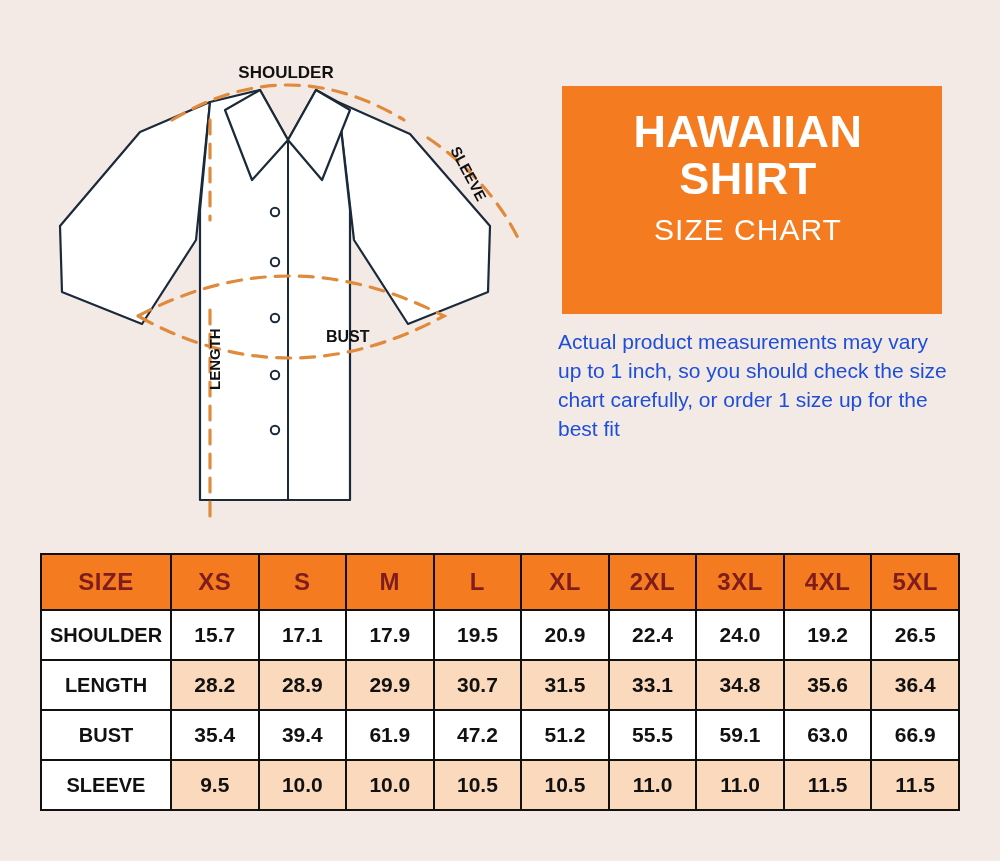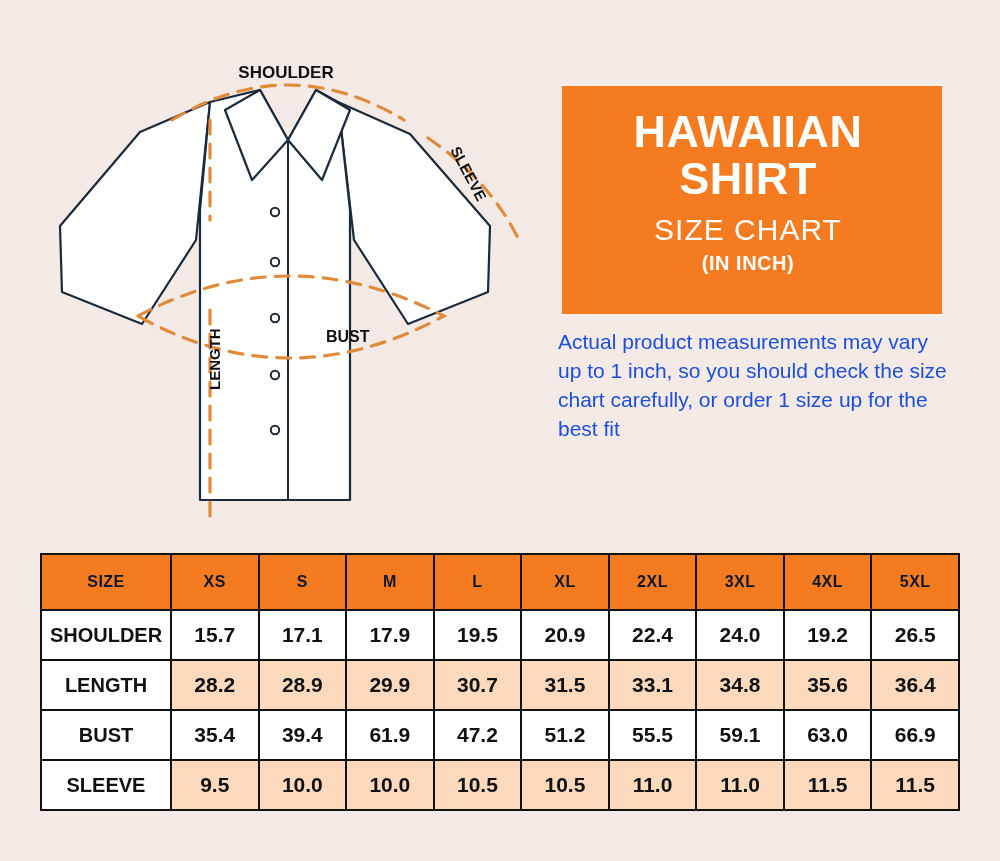--- a/index.html
+++ b/index.html
@@ -98,22 +98,22 @@
     border: 2px solid #111111;
     text-align: center;
     font-size: 21px;
     height: 48px;
     color: #111111;
     font-weight: bold;
     padding: 0;
   }
   table.size-chart thead th {
     background: #f47b20;
-    color: #0f172a;
-    font-size: 16px;
+    color: #7f1d1d;
+    font-size: 24px;
     height: 54px;
     letter-spacing: 0.5px;
   }
   table.size-chart tbody td.rowhead {
     background: #ffffff;
     font-size: 20px;
   }
   table.size-chart tbody td.odd {
     background: #ffffff;
   }
@@ -165,21 +165,20 @@
       <text x="430" y="120" font-family="Liberation Sans, sans-serif" font-size="15" font-weight="bold" fill="#111111" transform="rotate(62 430 120)">SLEEVE</text>
       <text x="306" y="312" font-family="Liberation Sans, sans-serif" font-size="16" font-weight="bold" fill="#111111">BUST</text>
       <text x="200" y="360" font-family="Liberation Sans, sans-serif" font-size="15" font-weight="bold" fill="#111111" transform="rotate(-90 200 360)">LENGTH</text>
     </svg>
   </div>
 
   <div class="title-card">
     <div class="line1">HAWAIIAN</div>
     <div class="line2">SHIRT</div>
     <div class="line3">SIZE CHART</div>
-    <div class="line4">(IN INCH)</div>
   </div>
 
   <div class="note">Actual product measurements may vary up to 1 inch, so you should check the size chart carefully, or order 1 size up for the best fit</div>
 
   <div class="table-wrap">
     <table class="size-chart">
       <colgroup>
         <col class="c0">
         <col>
           <col>

